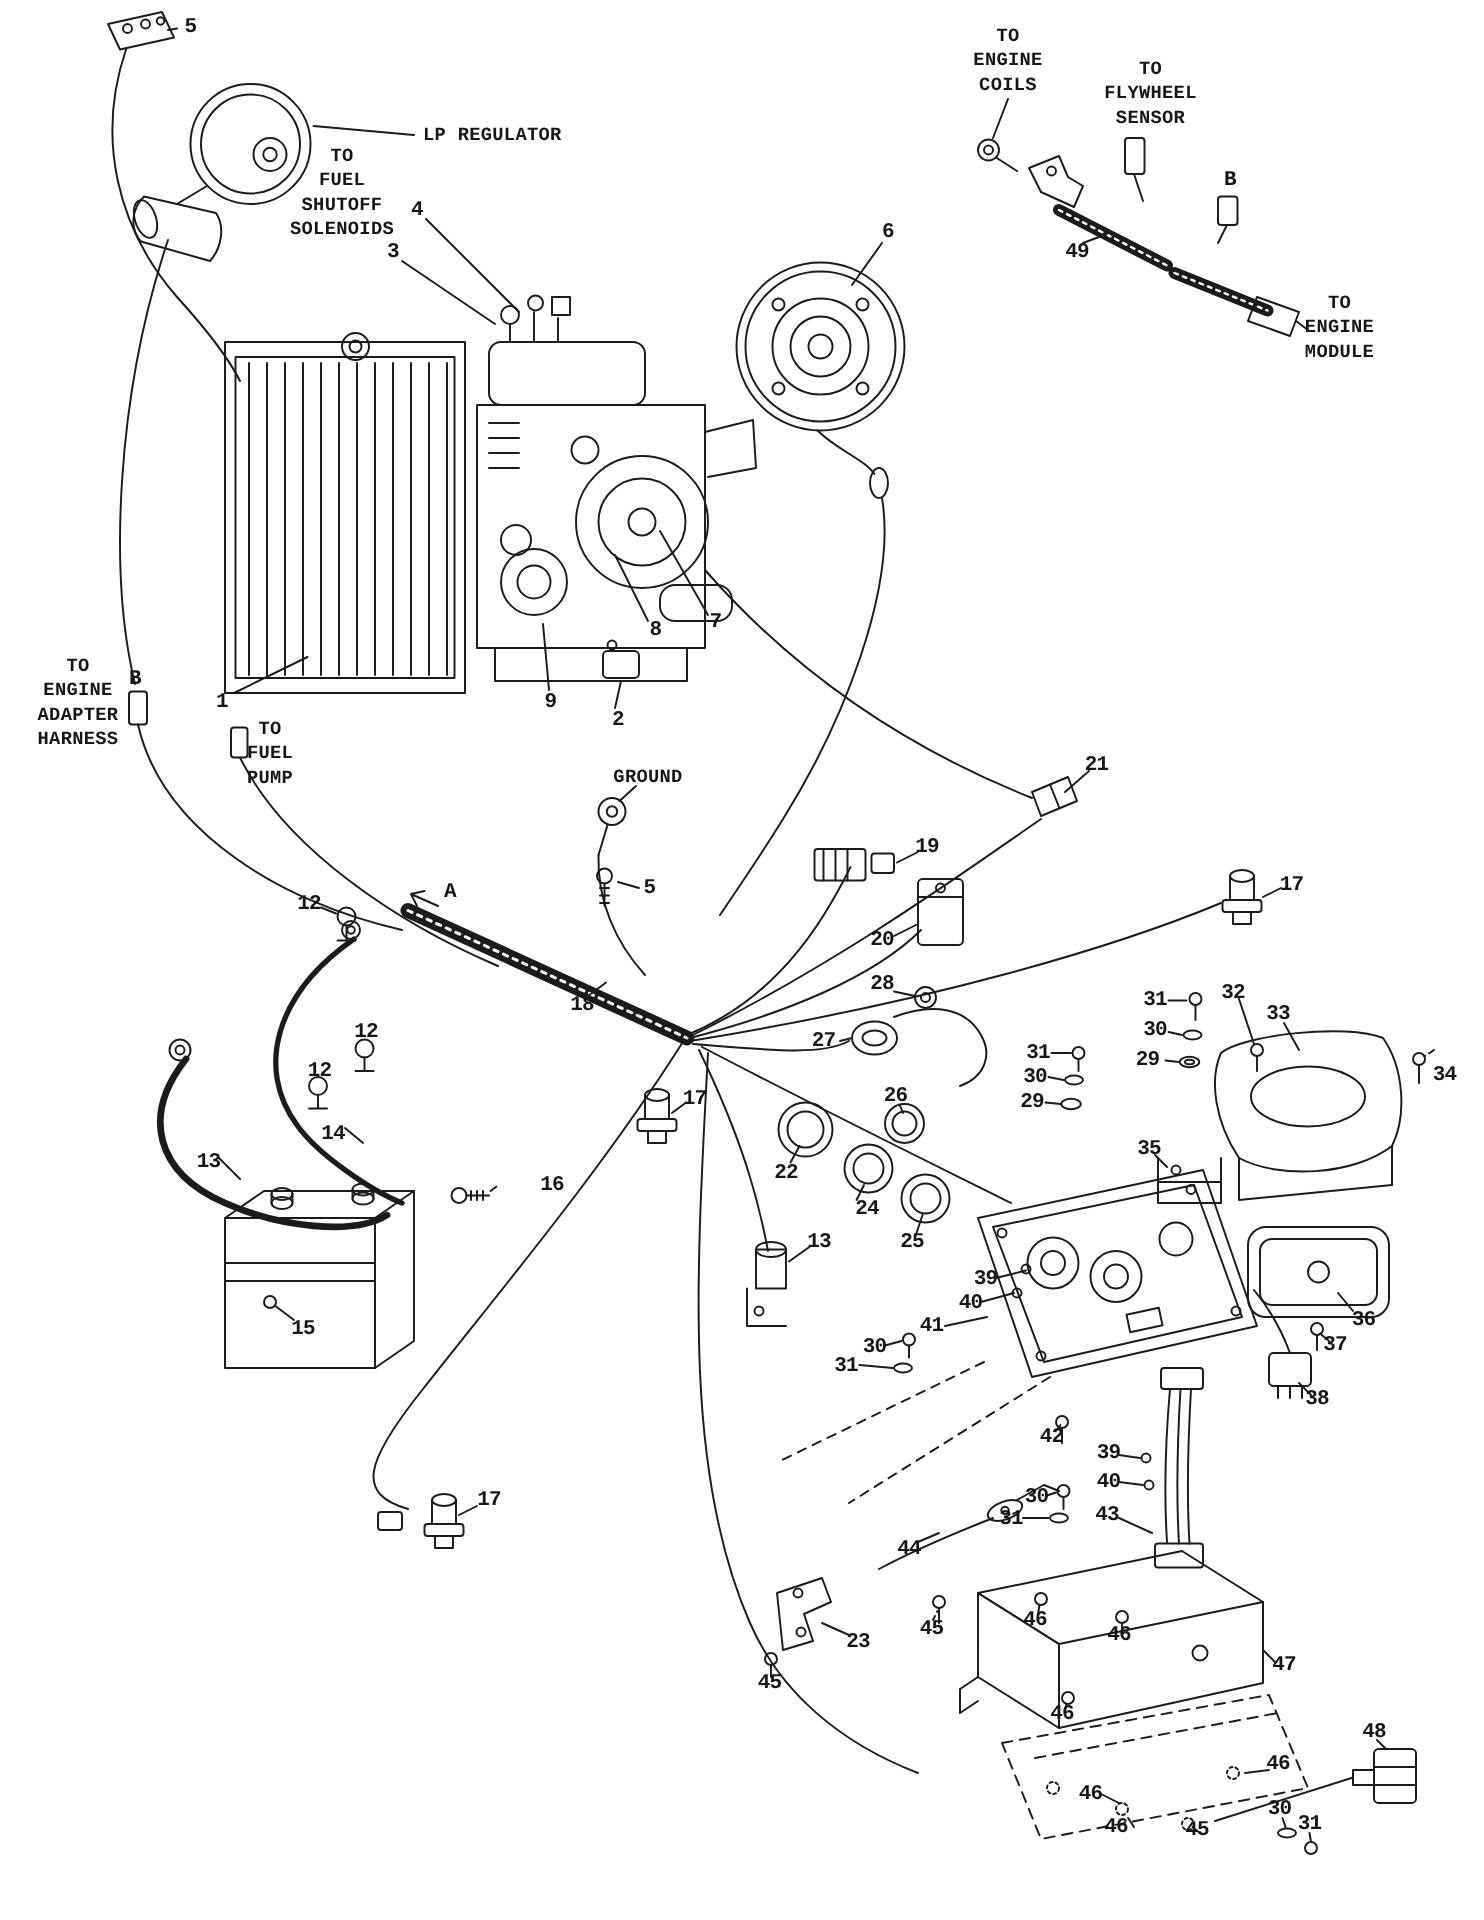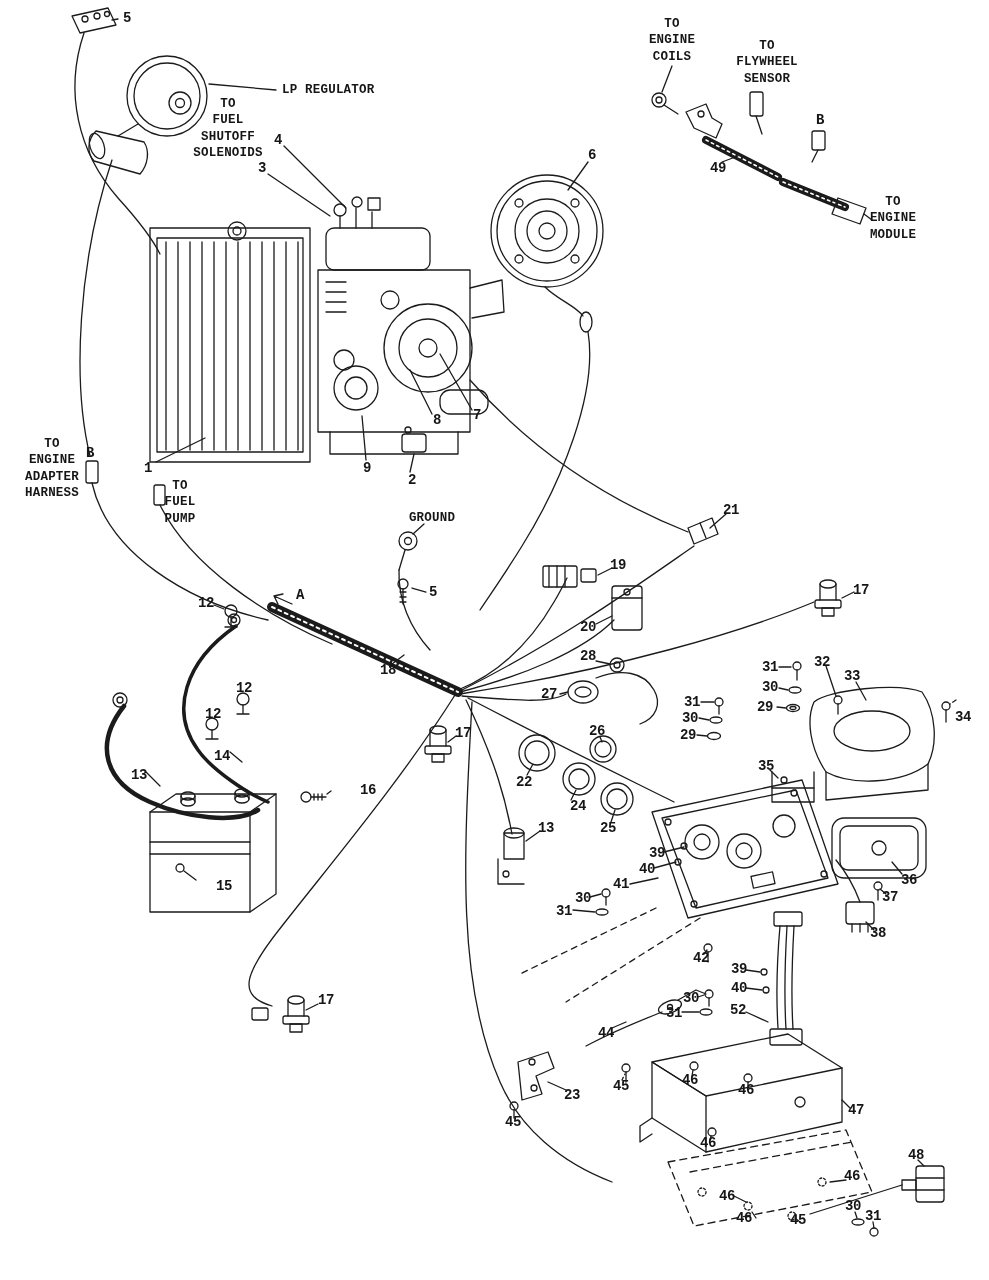--- a/index.html
+++ b/index.html
@@ -489,31 +489,31 @@
       <span class="callout" style="left: 139px; top: 775px;">13</span>
       <span class="callout" style="left: 524px; top: 782px;">22</span>
       <span class="callout" style="left: 348px; top: 790px; margin-left: 20px;">16</span>
       <span class="callout" style="left: 566px; top: 806px; margin-left: 12px;">24</span>
       <span class="callout" style="left: 608px; top: 828px;">25</span>
       <span class="callout" style="left: 546px; top: 828px;">13</span>
       <span class="callout" style="left: 657px; top: 853px;">39</span>
       <span class="callout" style="left: 647px; top: 869px;">40</span>
       <span class="callout" style="left: 909px; top: 880px;">36</span>
       <span class="callout" style="left: 621px; top: 884px;">41</span>
-      <span class="callout" style="left: 202px; top: 886px; margin-left: 22px;">15</span>
+      <span class="callout" style="left: 202px; top: 886px;">15</span>
       <span class="callout" style="left: 890px; top: 897px;">37</span>
       <span class="callout" style="left: 583px; top: 898px;">30</span>
       <span class="callout" style="left: 564px; top: 911px;">31</span>
       <span class="callout" style="left: 878px; top: 933px;">38</span>
       <span class="callout" style="left: 701px; top: 958px;">42</span>
       <span class="callout" style="left: 739px; top: 969px;">39</span>
       <span class="callout" style="left: 739px; top: 988px;">40</span>
       <span class="callout" style="left: 691px; top: 998px;">30</span>
       <span class="callout" style="left: 326px; top: 1000px;">17</span>
-      <span class="callout" style="left: 738px; top: 1010px;">52</span>
+      <span class="callout" style="left: 738px; top: 1010px;">43</span>
       <span class="callout" style="left: 674px; top: 1013px;">31</span>
       <span class="callout" style="left: 606px; top: 1033px;">44</span>
       <span class="callout" style="left: 690px; top: 1080px;">46</span>
       <span class="callout" style="left: 621px; top: 1086px;">45</span>
       <span class="callout" style="left: 746px; top: 1090px;">46</span>
       <span class="callout" style="left: 572px; top: 1095px;">23</span>
       <span class="callout" style="left: 856px; top: 1110px;">47</span>
       <span class="callout" style="left: 513px; top: 1122px;">45</span>
       <span class="callout" style="left: 708px; top: 1143px;">46</span>
       <span class="callout" style="left: 916px; top: 1155px;">48</span>

